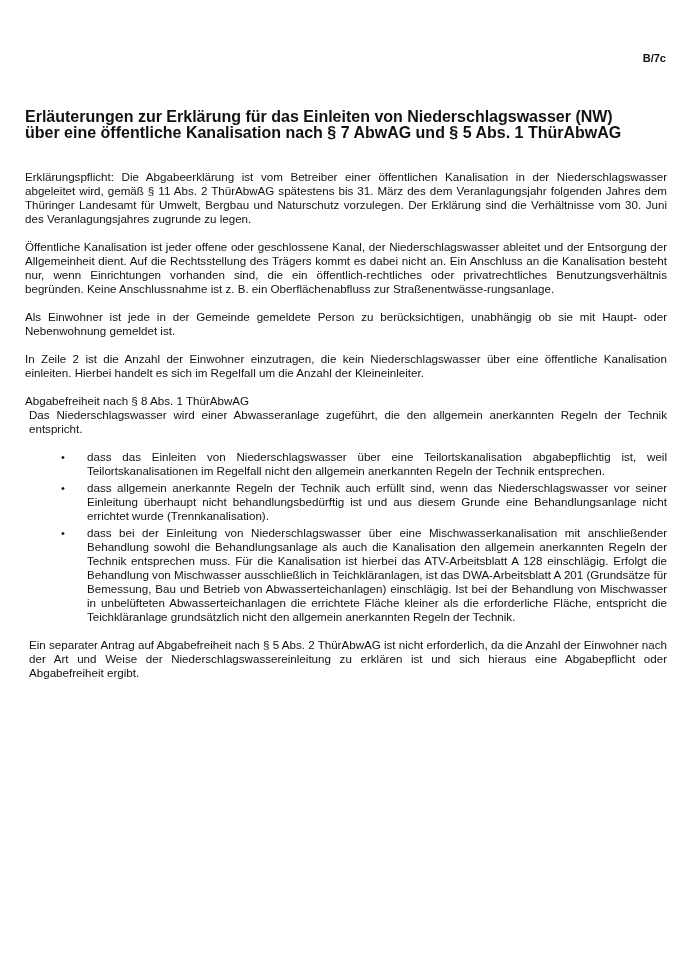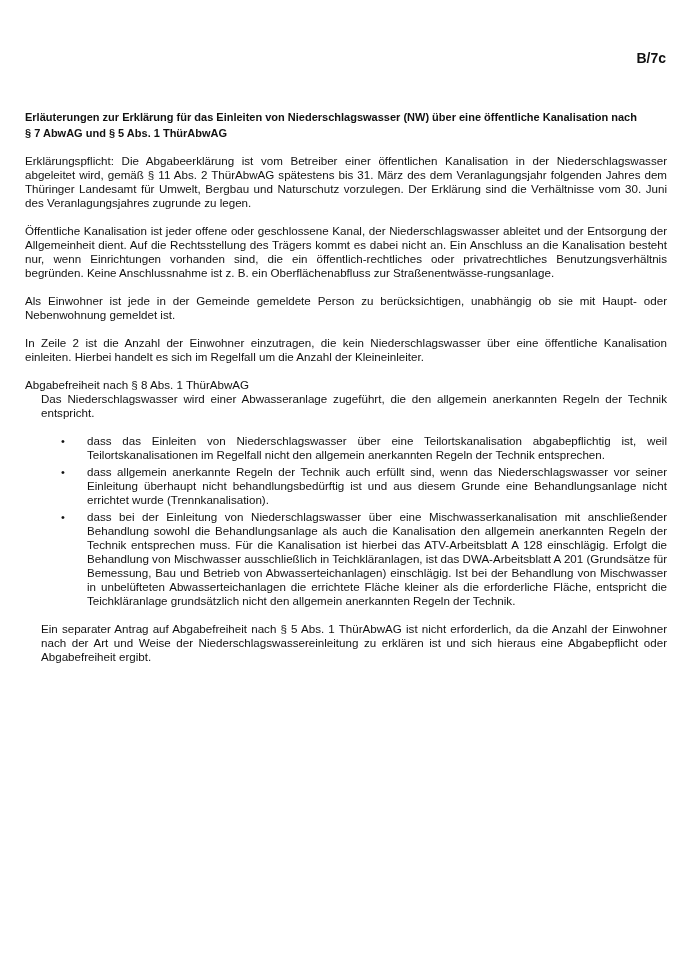--- a/index.html
+++ b/index.html
@@ -3,30 +3,30 @@
 <meta charset="utf-8">
 <style>
   html, body { margin: 0; padding: 0; background: #ffffff; }
   body {
     width: 696px; height: 962px; position: relative; overflow: hidden;
     font-family: "Liberation Sans", sans-serif; color: #111111;
     font-size: 11.6px; line-height: 14px;
   }
   .page-id {
     position: absolute; right: 30px; top: 51px;
-    font-weight: bold; font-size: 14px;
+    font-weight: bold; font-size: 11px;
   }
   .title {
     position: absolute; left: 25px; top: 109px; width: 620px;
-    font-weight: bold; font-size: 11px; line-height: 16px;
+    font-weight: bold; font-size: 16px; line-height: 16px;
   }
-  .content { position: absolute; left: 25px; top: 154px; width: 642px; }
+  .content { position: absolute; left: 25px; top: 170px; width: 642px; }
   p { margin: 0 0 14px 0; text-align: justify; }
   .head-line { margin: 0; }
-  .indent { margin-left: 16px; }
+  .indent { margin-left: 4px; }
   ul.bullets { list-style: none; margin: 0 0 14px 0; padding: 0 0 0 62px; }
   ul.bullets li { position: relative; text-align: justify; margin: 0 0 3px 0; }
   ul.bullets li .bullet {
     position: absolute; left: -26px; top: 0; font-size: 11px;
   }
   .footer {
     position: absolute; left: 43px; top: 929px; font-size: 8.5px; margin-top: 37px;
   }
 </style>
 </head>
@@ -52,17 +52,17 @@
       </li>
       <li>
         <span class="bullet">•</span>
         <span>dass allgemein anerkannte Regeln der Technik auch erfüllt sind, wenn das Niederschlagswasser vor seiner Einleitung überhaupt nicht behandlungsbedürftig ist und aus diesem Grunde eine Behandlungsanlage nicht errichtet wurde (Trennkanalisation).</span>
       </li>
       <li>
         <span class="bullet">•</span>
         <span>dass bei der Einleitung von Niederschlagswasser über eine Mischwasserkanalisation mit anschließender Behandlung sowohl die Behandlungsanlage als auch die Kanalisation den allgemein anerkannten Regeln der Technik entsprechen muss. Für die Kanalisation ist hierbei das ATV-Arbeitsblatt A 128 einschlägig. Erfolgt die Behandlung von Mischwasser ausschließlich in Teichkläranlagen, ist das DWA-Arbeitsblatt A 201 (Grundsätze für Bemessung, Bau und Betrieb von Abwasserteichanlagen) einschlägig. Ist bei der Behandlung von Mischwasser in unbelüfteten Abwasserteichanlagen die errichtete Fläche kleiner als die erforderliche Fläche, entspricht die Teichkläranlage grundsätzlich nicht den allgemein anerkannten Regeln der Technik.</span>
       </li>
     </ul>
-    <p class="indent">Ein separater Antrag auf Abgabefreiheit nach § 5 Abs. 1 ThürAbwAG ist nicht erforderlich, da die Anzahl der Einwohner nach der Art und Weise der Niederschlagswassereinleitung zu erklären ist und sich hieraus eine Abgabepflicht oder Abgabefreiheit ergibt.</p>
+    <p class="indent">Ein separater Antrag auf Abgabefreiheit nach § 5 Abs. 2 ThürAbwAG ist nicht erforderlich, da die Anzahl der Einwohner nach der Art und Weise der Niederschlagswassereinleitung zu erklären ist und sich hieraus eine Abgabepflicht oder Abgabefreiheit ergibt.</p>
   </div>
 </div>
 
 <div class="footer">TMUEN (9/2020)</div>
 
 </body></html>

